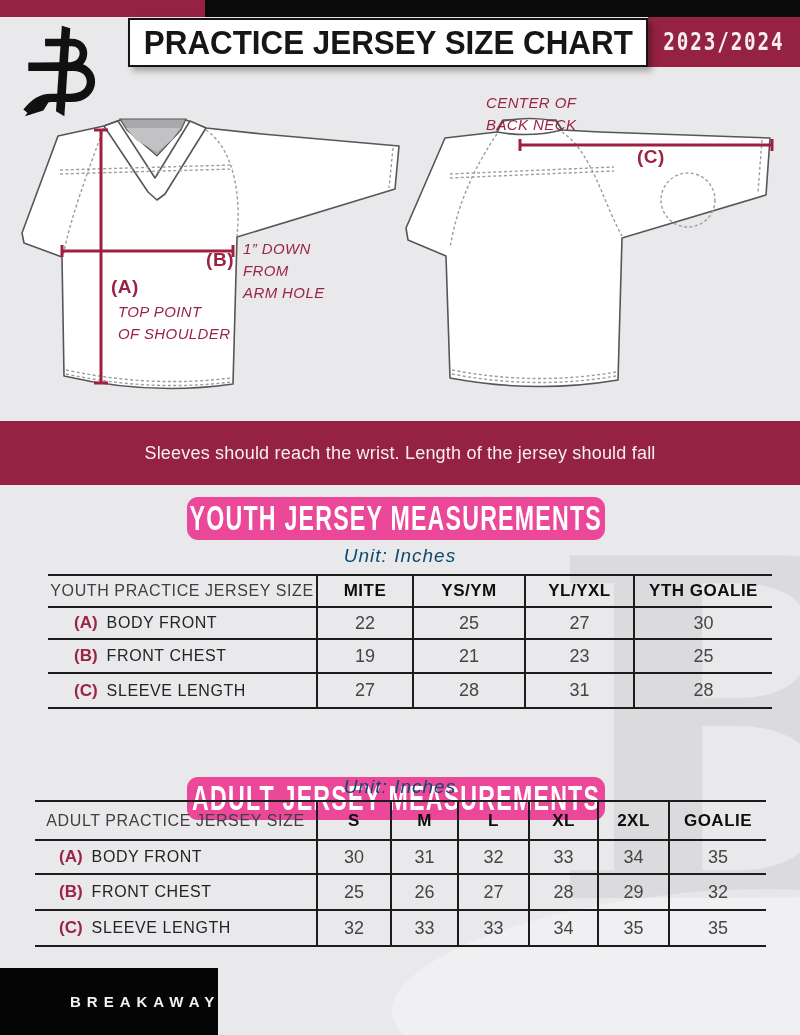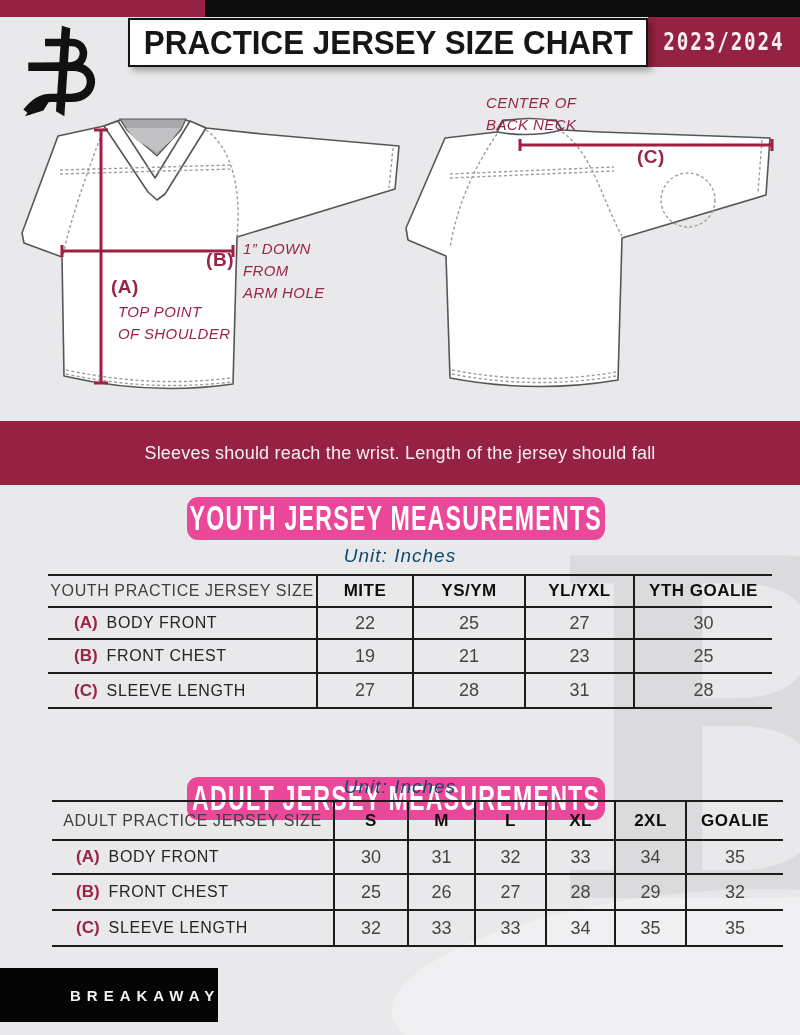--- a/index.html
+++ b/index.html
@@ -87,21 +87,21 @@
   .th-first { color:#3f3f3f; font-size:16px; letter-spacing:0.6px; white-space:nowrap; }
   .th-size { font-weight:700; font-size:17px; color:#0e0e0e; letter-spacing:0.5px; }
   .row-label { justify-content:flex-start; }
   .key { color:#9b2444; font-weight:700; font-size:17px; margin-right:9px; }
   .lbl { color:#242424; font-size:16px; letter-spacing:0.6px; }
   .val { font-size:18px; color:#454545; }
 
   
   .footer { position:absolute; left:0; top:968px; width:800px; height:67px; display:flex; z-index:3; }
   .footer-black {
-    width:218px; height:54px; background:#050505;
+    width:218px; height:67px; background:#050505;
     display:flex; align-items:center; box-sizing:border-box; padding-left:22px;gap:36px;
   }
   .brand-name {
     color:#f2f2f2; font-weight:700; font-size:15px; letter-spacing:6px; margin-left:12px; white-space:nowrap;
   }
   .footer-maroon {
     width:582px; height:67px; background:var(--maroon); box-sizing:border-box;
     padding:7px 8px 7px 14px; color:#f6edf0;
     font-size:16px; line-height:1.33; letter-spacing:0.2px;
     display:flex; flex-direction:column; justify-content:center;
@@ -247,21 +247,21 @@
       <div class="td val vline">31</div>
       <div class="td val vline">28</div>
     </div>
   </div>
 
   <div class="pill" style="top:729px;margin-top:48px;">
     <span class="pill-text">ADULT JERSEY MEASUREMENTS</span>
   </div>
   <div class="unit-label" style="top:776px;">Unit: Inches</div>
 
-  <div class="tbl ad" style="left:52px; top:800px; width:731px;">
+  <div class="tbl ad" style="left:35px; top:800px; width:731px;">
     <div class="tr" style="height:37px;">
       <div class="td th-first">ADULT PRACTICE JERSEY SIZE</div>
       <div class="td th-size vline">S</div>
       <div class="td th-size vline">M</div>
       <div class="td th-size vline">L</div>
       <div class="td th-size vline">XL</div>
       <div class="td th-size vline">2XL</div>
       <div class="td th-size vline">GOALIE</div>
     </div>
     <div class="tr" style="height:32px;">

